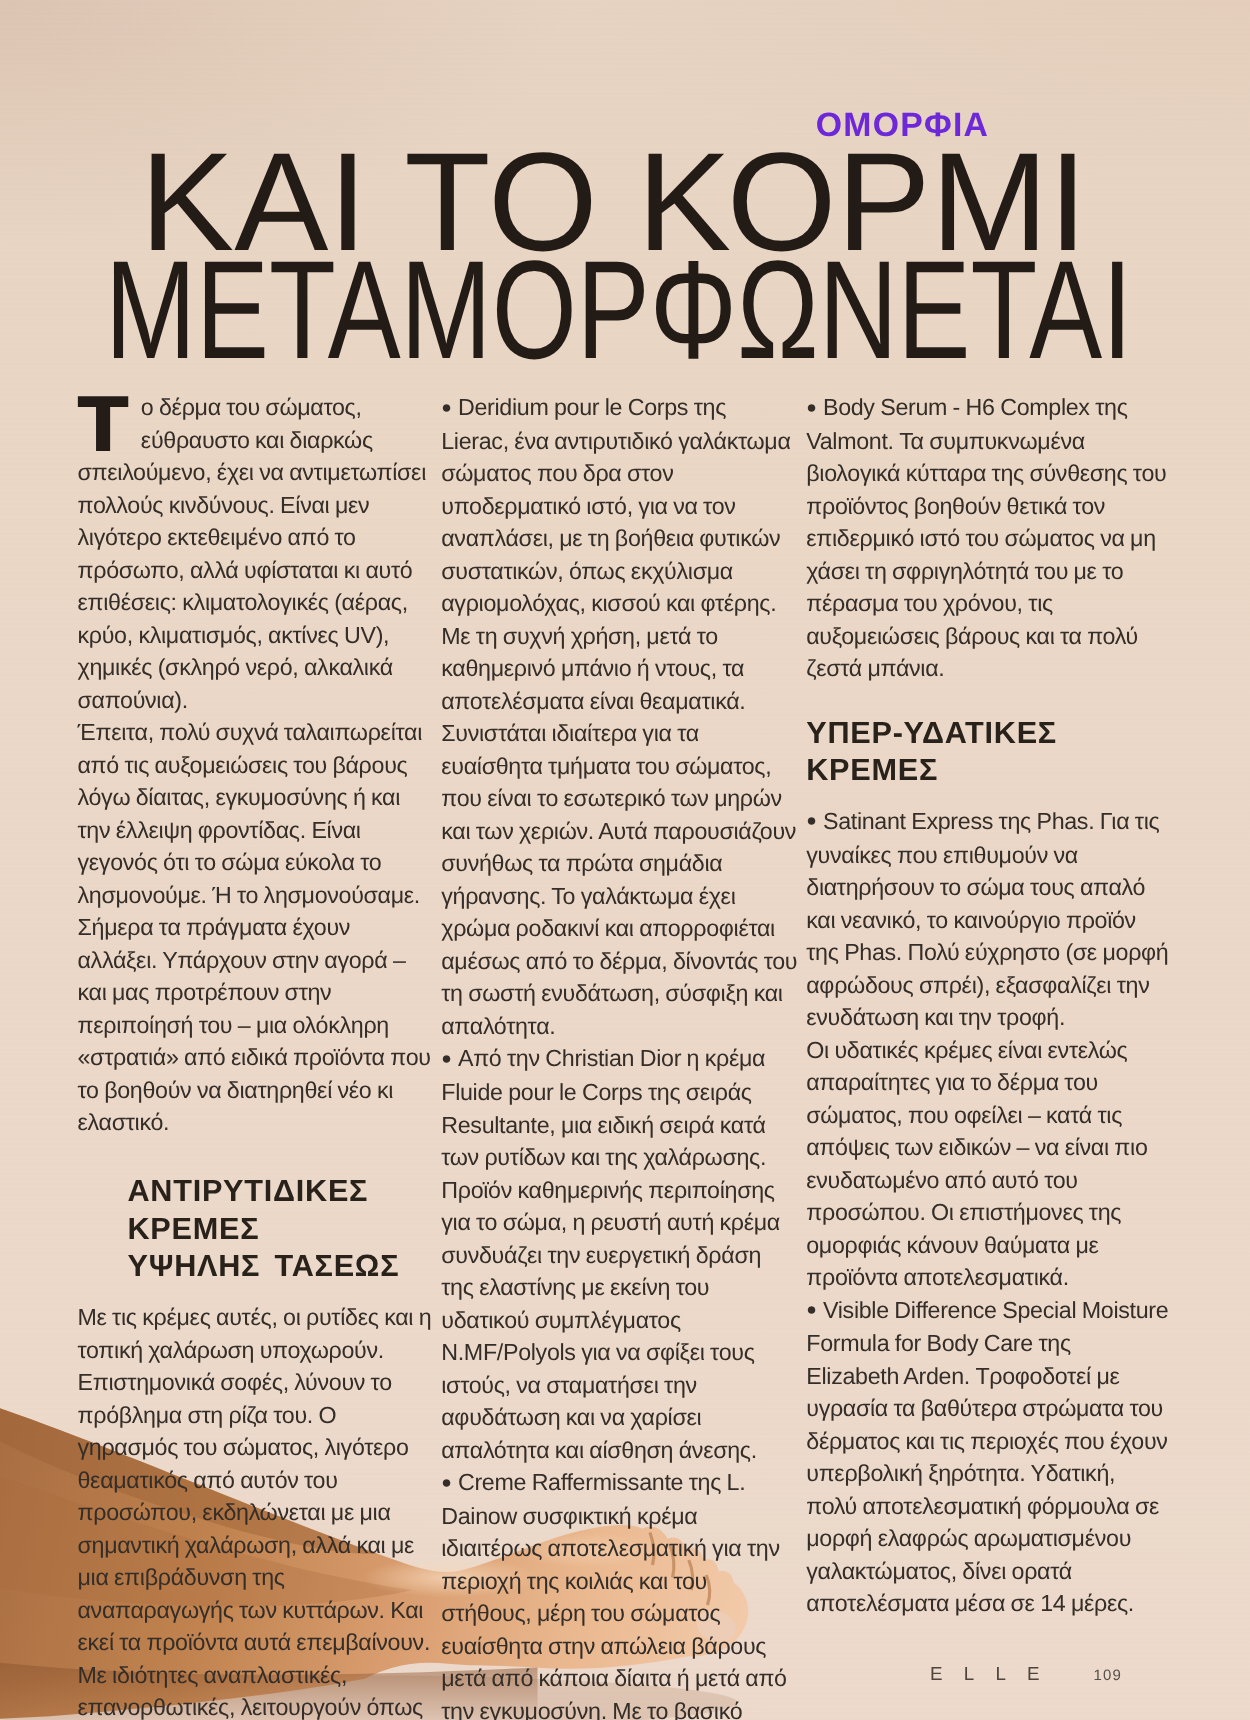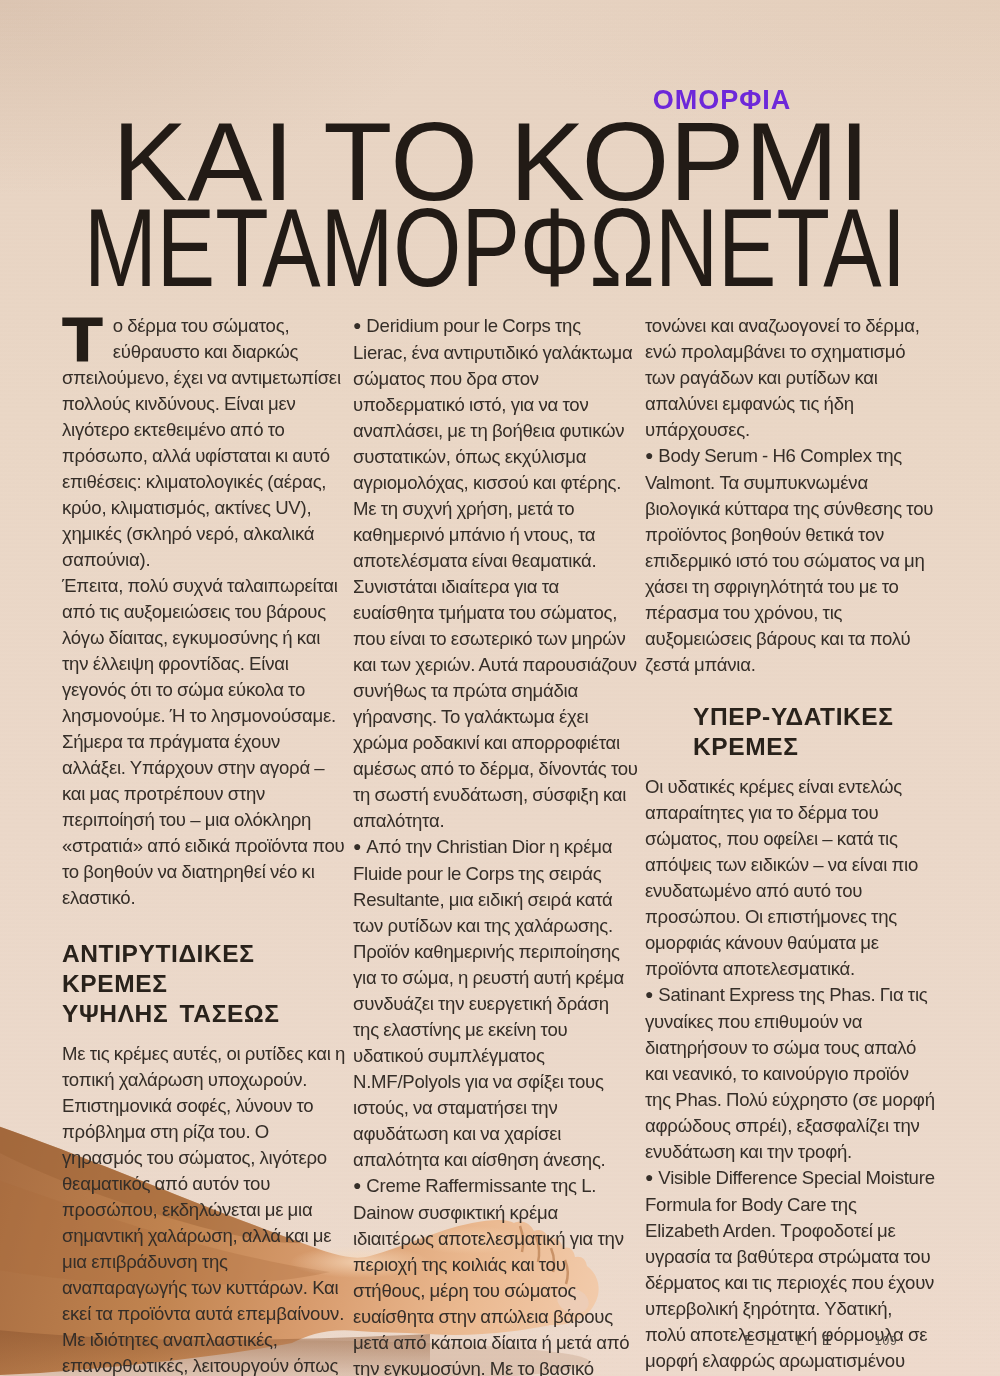--- a/index.html
+++ b/index.html
@@ -47,22 +47,22 @@
     float:left;font-weight:bold;font-size:60px;line-height:44px;
     padding:6px 10px 0 0;color:#241d17;
     font-family:"DejaVu Sans",sans-serif;
   }
   .bullet{font-size:14px;position:relative;top:-2px;padding-right:2px;}
   .sec-heading{
     margin:26px 0 12px 0;
     font-size:24.5px;line-height:30px;font-weight:bold;letter-spacing:0.6px;
     color:#29221b;white-space:pre-line;word-spacing:4px;
   }
-  #col-1 .sec-heading{margin-top:28px;}
-  #col-3 .sec-heading{margin-top:24px;margin-left:48px;}
+  #col-1 .sec-heading{margin-top:28px;margin-left:40px;}
+  #col-3 .sec-heading{margin-top:24px;}
 
   .leg-svg{position:absolute;left:0;top:0;z-index:2;pointer-events:none;}
 
   .footer{
     position:absolute;left:716px;top:1331px;z-index:4;
     color:#4c443d;display:flex;align-items:baseline;margin-left:28px;
   }
   .footer .mag{font-size:15px;letter-spacing:17px;font-weight:500;}
   .footer .pagenum{font-size:12px;margin-left:26px;letter-spacing:1px;color:#55504a;}
 </style>
@@ -150,25 +150,24 @@
 ΚΡΕΜΕΣ
 ΥΨΗΛΗΣ ΤΑΣΕΩΣ</h2>
     <p>Με τις κρέμες αυτές, οι ρυτίδες και η τοπική χαλάρωση υποχωρούν. Επιστημονικά σοφές, λύνουν το πρόβλημα στη ρίζα του. Ο γηρασμός του σώματος, λιγότερο θεαματικός από αυτόν του προσώπου, εκδηλώνεται με μια σημαντική χαλάρωση, αλλά και με μια επιβράδυνση της αναπαραγωγής των κυττάρων. Και εκεί τα προϊόντα αυτά επεμβαίνουν. Με ιδιότητες αναπλαστικές, επανορθωτικές, λειτουργούν όπως και μια καλή αντιρυτιδική κρέμα προσώπου.</p>
   </div>
 <div class="col" id="col-2">
     <p><span class="bullet">● </span>Deridium pour le Corps της Lierac, ένα αντιρυτιδικό γαλάκτωμα σώματος που δρα στον υποδερματικό ιστό, για να τον αναπλάσει, με τη βοήθεια φυτικών συστατικών, όπως εκχύλισμα αγριομολόχας, κισσού και φτέρης. Με τη συχνή χρήση, μετά το καθημερινό μπάνιο ή ντους, τα αποτελέσματα είναι θεαματικά. Συνιστάται ιδιαίτερα για τα ευαίσθητα τμήματα του σώματος, που είναι το εσωτερικό των μηρών και των χεριών. Αυτά παρουσιάζουν συνήθως τα πρώτα σημάδια γήρανσης. Το γαλάκτωμα έχει χρώμα ροδακινί και απορροφιέται αμέσως από το δέρμα, δίνοντάς του τη σωστή ενυδάτωση, σύσφιξη και απαλότητα.</p>
     <p><span class="bullet">● </span>Από την Christian Dior η κρέμα Fluide pour le Corps της σειράς Resultante, μια ειδική σειρά κατά των ρυτίδων και της χαλάρωσης. Προϊόν καθημερινής περιποίησης για το σώμα, η ρευστή αυτή κρέμα συνδυάζει την ευεργετική δράση της ελαστίνης με εκείνη του υδατικού συμπλέγματος N.MF/Polyols για να σφίξει τους ιστούς, να σταματήσει την αφυδάτωση και να χαρίσει απαλότητα και αίσθηση άνεσης.</p>
     <p><span class="bullet">● </span>Creme Raffermissante της L. Dainow συσφικτική κρέμα ιδιαιτέρως αποτελεσματική για την περιοχή της κοιλιάς και του στήθους, μέρη του σώματος ευαίσθητα στην απώλεια βάρους μετά από κάποια δίαιτα ή μετά από την εγκυμοσύνη. Με το βασικό δομικό υλικό των συνδετικών ιστών, το κολλαγόνο, τα φυτικά εκχυλίσματα λυκίσκου και μύρου, η Creme Raffermissante</p>
   </div>
 <div class="col" id="col-3">
-    <p>τονώνει και αναζωογονεί το δέρμα, ενώ προλαμβάνει το σχηματισμό των ραγάδων και ρυτίδων και απαλύνει εμφανώς τις ήδη υπάρχουσες.</p>
     <p><span class="bullet">● </span>Body Serum - H6 Complex της Valmont. Τα συμπυκνωμένα βιολογικά κύτταρα της σύνθεσης του προϊόντος βοηθούν θετικά τον επιδερμικό ιστό του σώματος να μη χάσει τη σφριγηλότητά του με το πέρασμα του χρόνου, τις αυξομειώσεις βάρους και τα πολύ ζεστά μπάνια.</p>
     <h2 class="sec-heading">ΥΠΕΡ-ΥΔΑΤΙΚΕΣ
 ΚΡΕΜΕΣ</h2>
+    <p><span class="bullet">● </span>Satinant Express της Phas. Για τις γυναίκες που επιθυμούν να διατηρήσουν το σώμα τους απαλό και νεανικό, το καινούργιο προϊόν της Phas. Πολύ εύχρηστο (σε μορφή αφρώδους σπρέι), εξασφαλίζει την ενυδάτωση και την τροφή.</p>
     <p>Οι υδατικές κρέμες είναι εντελώς απαραίτητες για το δέρμα του σώματος, που οφείλει – κατά τις απόψεις των ειδικών – να είναι πιο ενυδατωμένο από αυτό του προσώπου. Οι επιστήμονες της ομορφιάς κάνουν θαύματα με προϊόντα αποτελεσματικά.</p>
-    <p><span class="bullet">● </span>Satinant Express της Phas. Για τις γυναίκες που επιθυμούν να διατηρήσουν το σώμα τους απαλό και νεανικό, το καινούργιο προϊόν της Phas. Πολύ εύχρηστο (σε μορφή αφρώδους σπρέι), εξασφαλίζει την ενυδάτωση και την τροφή.</p>
     <p><span class="bullet">● </span>Visible Difference Special Moisture Formula for Body Care της Elizabeth Arden. Τροφοδοτεί με υγρασία τα βαθύτερα στρώματα του δέρματος και τις περιοχές που έχουν υπερβολική ξηρότητα. Υδατική, πολύ αποτελεσματική φόρμουλα σε μορφή ελαφρώς αρωματισμένου γαλακτώματος, δίνει ορατά αποτελέσματα μέσα σε 14 μέρες.</p>
   </div>
 
 <div class="footer">
   <span class="mag">ELLE</span>
   <span class="pagenum">109</span>
 </div>
 
 </body></html>

